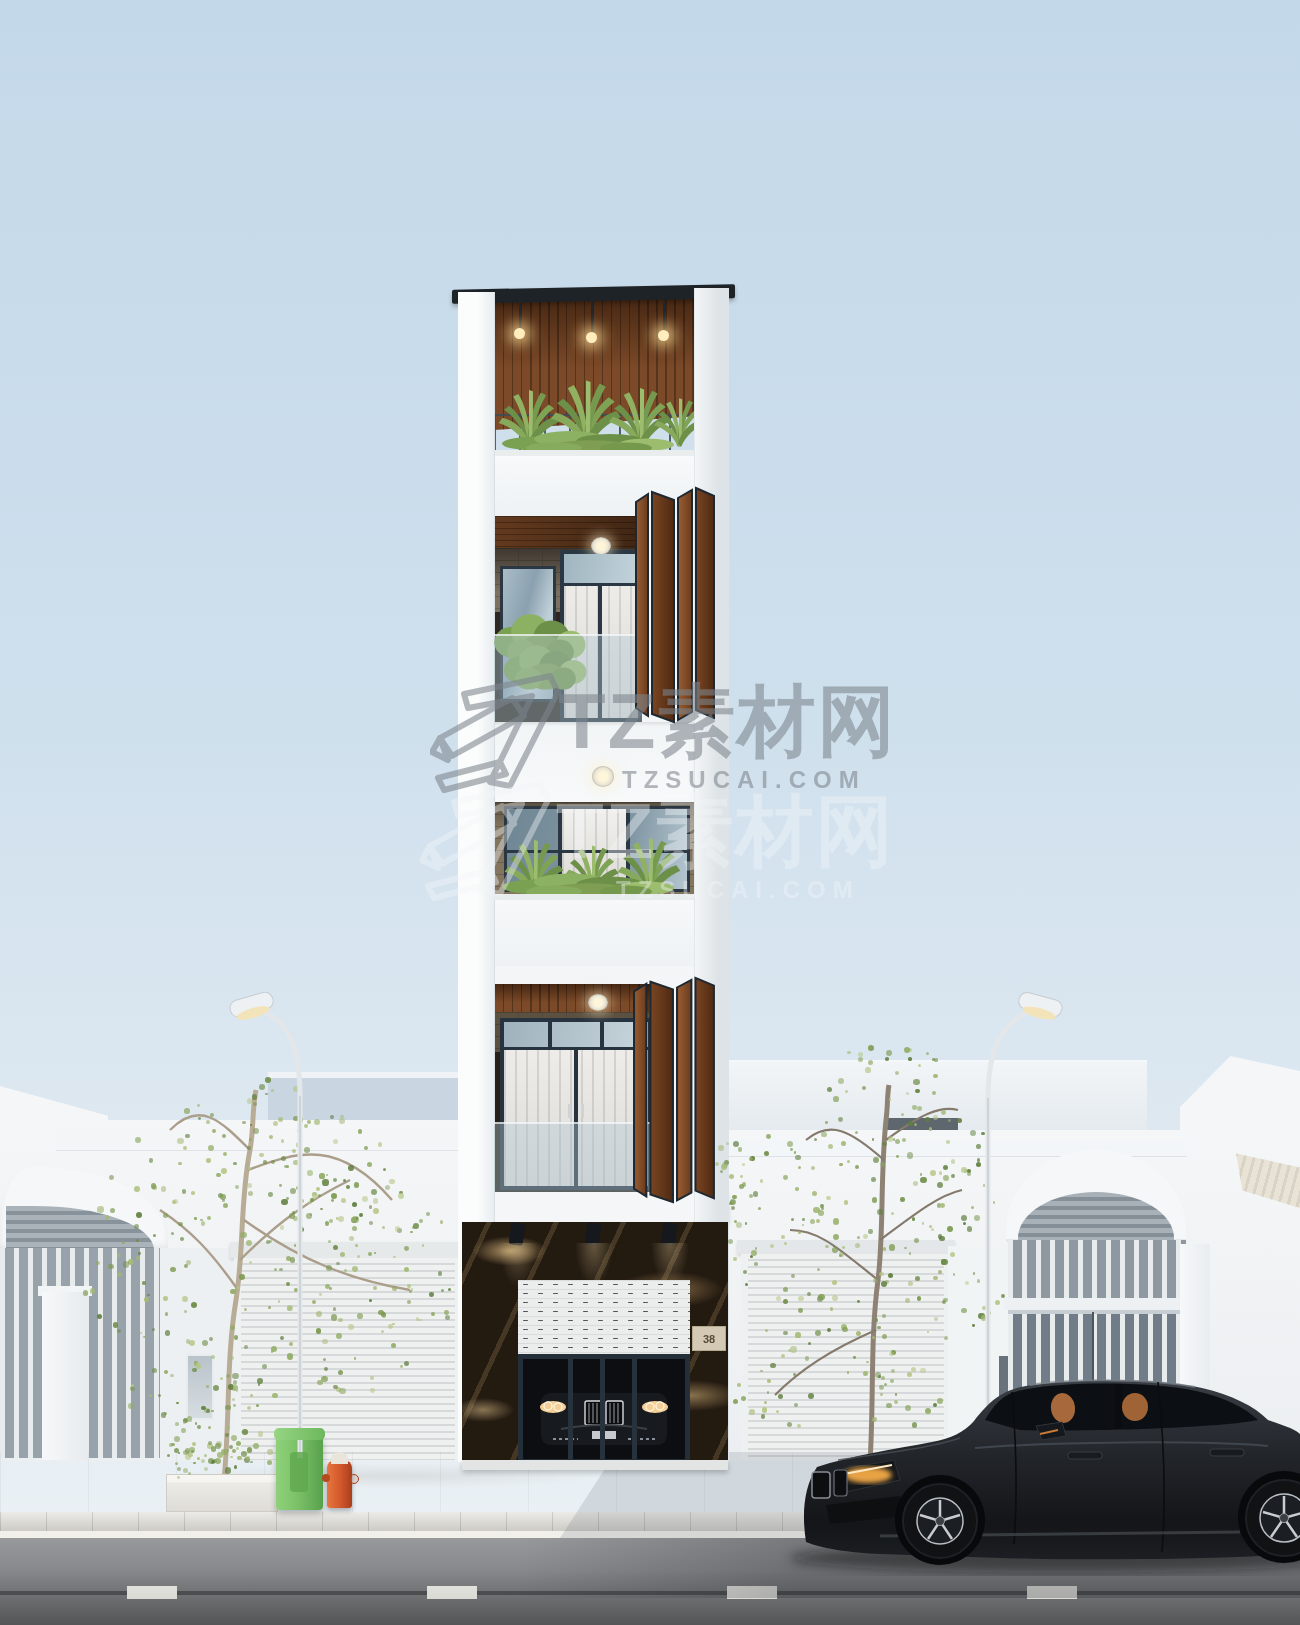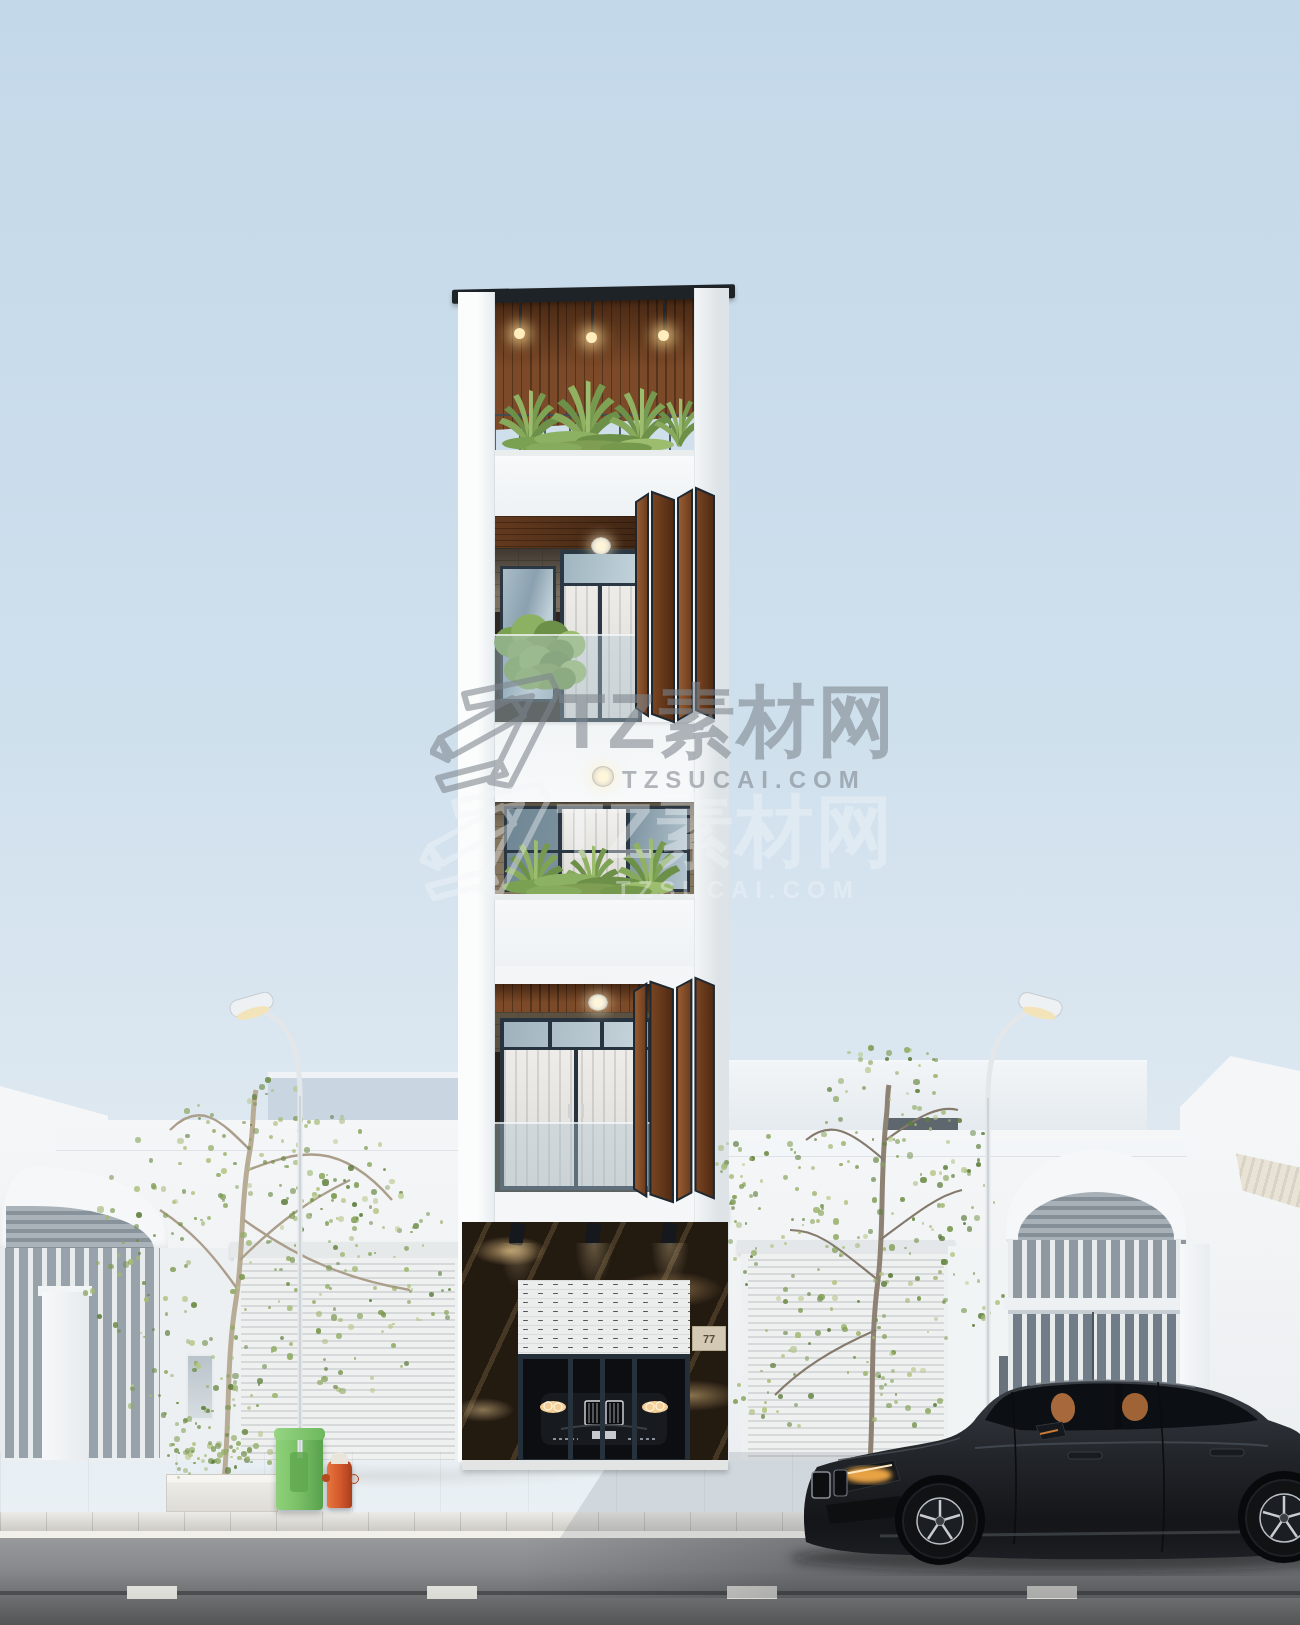--- a/index.html
+++ b/index.html
@@ -211,21 +211,21 @@
     <rect x="83" y="42" width="17" height="24" rx="2" fill="#0a0c0e" stroke="#d7dbe0" stroke-width="1.4"></rect>
     <path d="M66 44 V64 M70 44 V64 M74 44 V64 M87 44 V64 M91 44 V64 M95 44 V64" stroke="#9aa0a7" stroke-width="1"></path>
     <rect x="69" y="72" width="24" height="8" fill="#c6c9cd"></rect>
     <path d="M38 70 Q81 62 124 70" stroke="#3a4046" stroke-width="2" fill="none"></path>
     <path d="M30 80 H55 M105 80 H132" stroke="#8a9098" stroke-width="2" stroke-dasharray="3 3"></path>
   </svg>
   <div class="a" style="left:568px;top:1359px;width:5px;height:100px;background:#27323c;z-index:10;"></div>
   <div class="a" style="left:600px;top:1359px;width:5px;height:100px;background:#27323c;z-index:10;"></div>
   <div class="a" style="left:632px;top:1359px;width:5px;height:100px;background:#27323c;z-index:10;"></div>
   <div class="a" style="left:692px;top:1326px;width:32px;height:23px;background:#d3c9b4;border:1px solid #b5a98e;z-index:9;display:flex;align-items:center;justify-content:center;">
-    <span style="font-size:11px;font-weight:700;color:#564c3a;">77</span>
+    <span style="font-size:11px;font-weight:700;color:#564c3a;">38</span>
   </div>
   <div class="a" style="left:462px;top:1460px;width:266px;height:10px;background:#e3e5e5;box-shadow:0 3px 5px rgba(0,0,0,.2);z-index:8;"></div>
 
   <div class="a" id="sprigZone" style="left:0;top:0;width:0;height:0;z-index:10;"></div>
 
   <div class="a" style="left:0;top:1452px;width:1300px;height:60px;z-index:3;
     background:linear-gradient(180deg,#dbd9d3,#ccc9c2 70%,#d2cfc8);
     background-image:repeating-linear-gradient(90deg,rgba(0,0,0,.045) 0 1px,rgba(0,0,0,0) 1px 88px),
       radial-gradient(ellipse 300px 18px at 30% 40%,rgba(120,115,105,.14),rgba(0,0,0,0) 70%),
       radial-gradient(ellipse 260px 16px at 75% 70%,rgba(120,115,105,.16),rgba(0,0,0,0) 70%);"></div>

